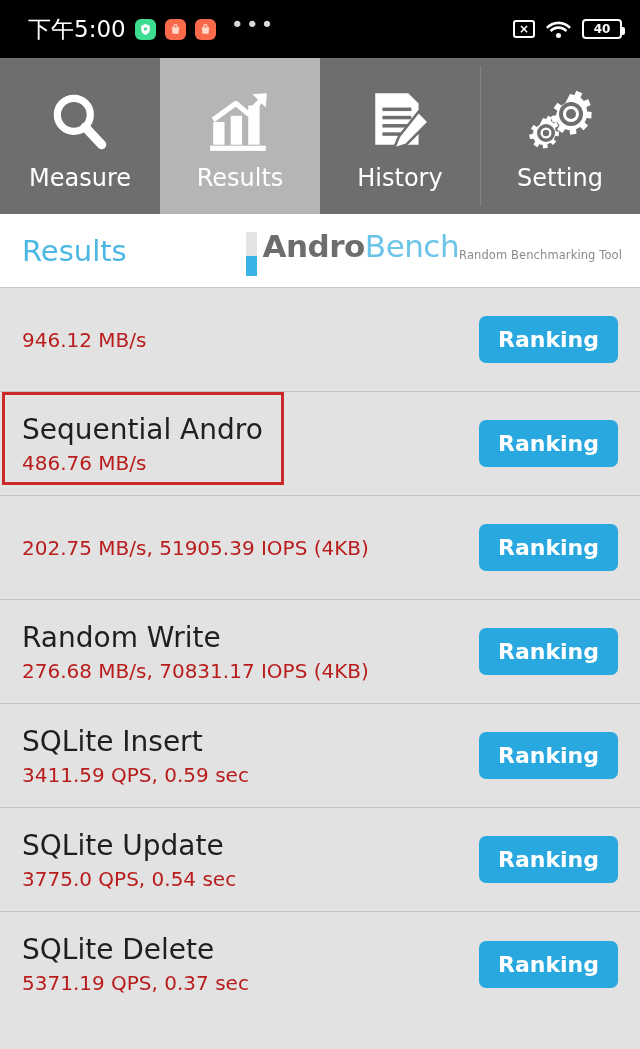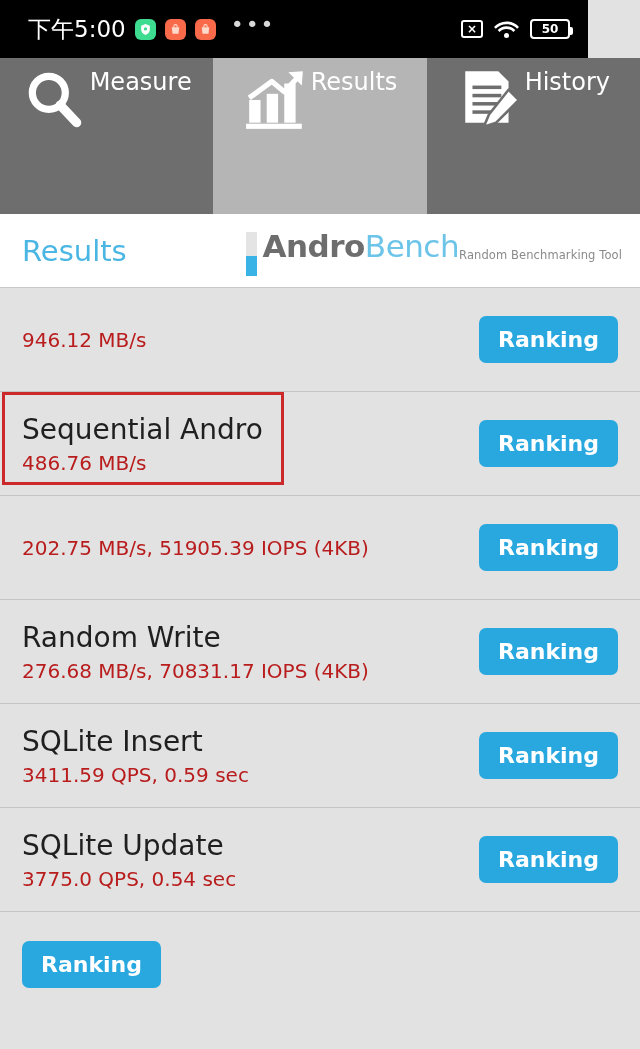--- a/index.html
+++ b/index.html
@@ -5,21 +5,21 @@
   * { margin:0; padding:0; box-sizing:border-box; }
   html, body {
     width:640px; height:1049px;
     background:#e2e2e2;
     font-family:"DejaVu Sans", sans-serif;
     overflow:hidden;
   }
 
   
   .statusbar{
-    height:58px; width:588px;
+    height:58px; width:640px;
     background:#000;
     display:flex; align-items:center;
     padding:0 18px 0 28px;
     color:#fff;
   }
   .sb-left{ display:flex; align-items:center; gap:9px; flex:1; }
   .sb-time{ font-size:23px; letter-spacing:0px; font-family:"DejaVu Sans", sans-serif; }
   .sb-appicon{
     width:21px; height:21px; border-radius:6px;
     display:flex; align-items:center; justify-content:center;
@@ -45,22 +45,22 @@
   }
   .battery::after{
     content:""; position:absolute; right:-5px; top:6px;
     width:3px; height:8px; background:#fff; border-radius:0 2px 2px 0;
   }
   .battery span{ font-size:12px; font-weight:bold; }
 
   
   .tabbar{ display:flex; height:156px; width:640px; background:#6e6e6e; }
   .tab{
-    flex:1 1 0; display:flex; flex-direction:row;
-    align-items:flex-start; justify-content:center;
+    flex:1 1 0; display:flex; flex-direction:column;
+    align-items:center; justify-content:center;
     background:#6e6e6e; position:relative; gap:2px;
     padding-top:6px;
   }
   .tab + .tab::before{
     content:""; position:absolute; left:0; top:8px; bottom:8px;
     width:1px; background:rgba(255,255,255,0.16);
   }
   .tab.active{ background:#b5b5b5; }
   .tab.active::before, .tab.active + .tab::before{ background:transparent; }
   .tab-icon{ height:72px; display:flex; align-items:center; justify-content:center; }
@@ -150,21 +150,21 @@
       <span>×</span>
     </span>
     <span class="ico-wifi">
       <svg width="25" height="20" viewBox="0 0 25 20">
         <path d="M12.5 5.2C8.2 5.2 4.4 7 1.8 9.8L0 7.9C3.1 4.5 7.5 2.4 12.5 2.4S21.9 4.5 25 7.9l-1.8 1.9C20.6 7 16.8 5.2 12.5 5.2z" fill="#fff"></path>
         <path d="M12.5 9.9c-2.8 0-5.3 1.2-7 3.1l-1.8-1.9c2.2-2.4 5.3-3.9 8.8-3.9s6.6 1.5 8.8 3.9l-1.8 1.9c-1.7-1.9-4.2-3.1-7-3.1z" fill="#fff"></path>
         <circle cx="12.5" cy="16.6" r="2.5" fill="#fff"></circle>
       </svg>
     </span>
     <span class="battery">
-      <span>50</span>
+      <span>40</span>
     </span>
   </div>
 </div>
 
 <div class="tabbar">
 
   <div class="tab">
     <div class="tab-icon">
       <svg width="66" height="66" viewBox="0 0 64 64">
         <circle cx="26" cy="25" r="16" fill="none" stroke="#fff" stroke-width="7"></circle>
@@ -195,20 +195,39 @@
         <rect x="15" y="18" width="28" height="3.4" fill="#6e6e6e"></rect>
         <rect x="15" y="26" width="28" height="3.4" fill="#6e6e6e"></rect>
         <rect x="15" y="34" width="28" height="3.4" fill="#6e6e6e"></rect>
         <rect x="15" y="42" width="20" height="3.4" fill="#6e6e6e"></rect>
         <path d="M50 22 L60 32 L38 54 L26 58 L31 46 z" fill="#fff" stroke="#6e6e6e" stroke-width="2.5" stroke-linejoin="round"></path>
       </svg>
     </div>
     <div class="tab-label">History</div>
   </div>
 
+  <div class="tab">
+    <div class="tab-icon">
+      <svg width="70" height="64" viewBox="0 0 70 64">
+        <g fill="#fff">
+          <path d="M45 4 l4.5 1.1 1.8-4.3 6 2.5-1.8 4.3 3.4 3.3 4.2-2 2.6 6-4.2 2 .6 4.7 4.6.4-.4 6.5-4.6-.4-2 4.3 3.4 3.2-4.5 4.7-3.4-3.2-4.2 2.1.5 4.6-6.4 1-.5-4.6-4.6-1-2.5 3.9-5.5-3.5 2.5-3.9-2.4-4-4.6.6-1.1-6.4 4.6-.6 1.3-4.5-3.7-2.8 3.9-5.2 3.7 2.8 4-2.4z"></path>
+          <circle cx="46" cy="24" r="12" fill="#6e6e6e"></circle>
+          <circle cx="46" cy="24" r="8" fill="#fff"></circle>
+          <circle cx="46" cy="24" r="5" fill="#6e6e6e"></circle>
+        </g>
+        <g fill="#fff">
+          <path d="M18 28 l3.4.9 1.4-3.2 4.4 1.9-1.4 3.2 2.5 2.4 3.1-1.5 1.9 4.5-3.1 1.5.4 3.5 3.4.3-.3 4.8-3.4-.3-1.5 3.2 2.5 2.4-3.3 3.5-2.5-2.4-3.1 1.6.4 3.4-4.7.7-.4-3.4-3.4-.7-1.9 2.9-4.1-2.6 1.9-2.9-1.8-3-3.4.4-.8-4.7 3.4-.4 1-3.3-2.7-2.1 2.9-3.8 2.7 2.1 3-1.8z"></path>
+          <circle cx="21" cy="43" r="9" fill="#6e6e6e"></circle>
+          <circle cx="21" cy="43" r="5.5" fill="#fff"></circle>
+          <circle cx="21" cy="43" r="3.2" fill="#6e6e6e"></circle>
+        </g>
+      </svg>
+    </div>
+    <div class="tab-label">Setting</div>
+  </div>
 
 </div>
 
 <div class="header">
   <div class="page-title">Results</div>
   <div class="logo">
     <div class="logo-bar"></div>
     <div class="logo-txt">
       <div class="logo-main"><span class="a">Andro</span><span class="b">Bench</span></div>
       <div class="logo-sub">Random Benchmarking Tool</div>
@@ -252,15 +271,19 @@
       <button class="rank-btn">Ranking</button>
     </div>
     <div class="row">
       <div class="row-text">
         <div class="row-title">SQLite Update</div>
         <div class="row-value">3775.0 QPS, 0.54 sec</div>
       </div>
       <button class="rank-btn">Ranking</button>
     </div>
     <div class="row">
+      <div class="row-text">
+        <div class="row-title">SQLite Delete</div>
+        <div class="row-value">5371.19 QPS, 0.37 sec</div>
+      </div>
       <button class="rank-btn">Ranking</button>
     </div>
   </div>
 
 </body></html>

